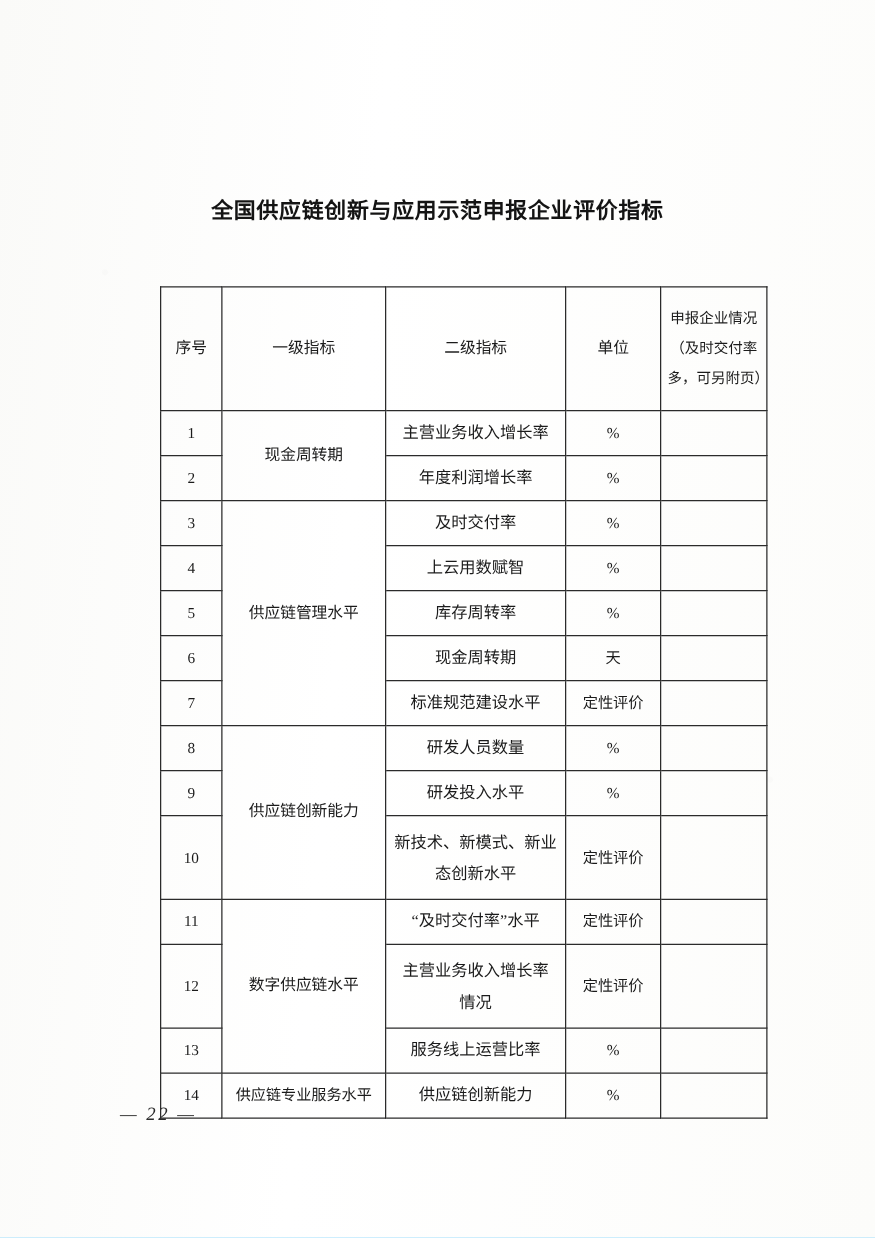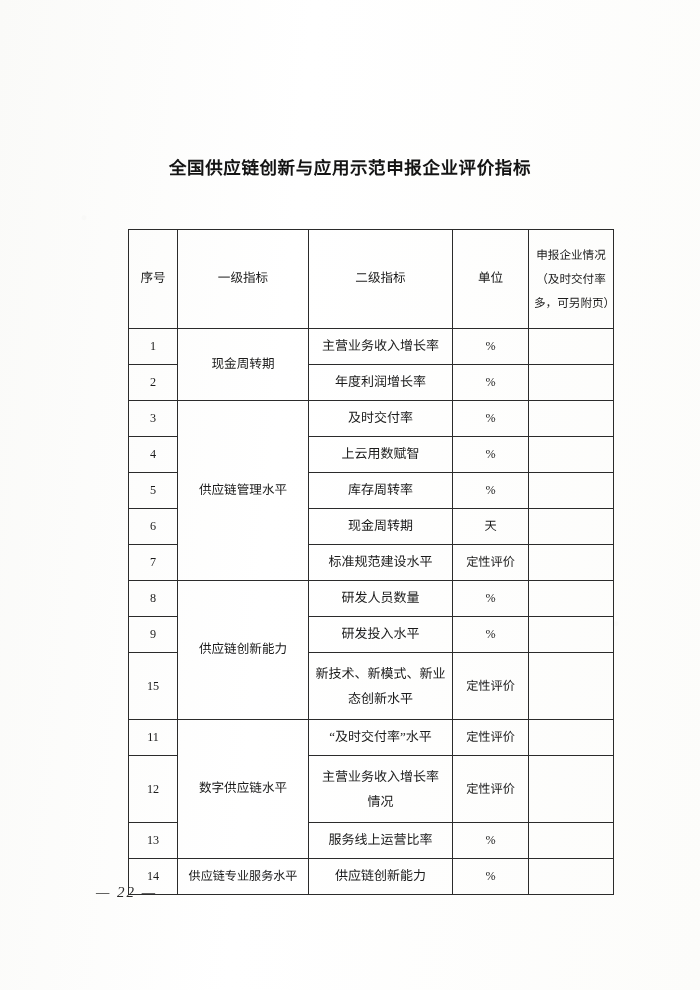--- a/index.html
+++ b/index.html
@@ -202,21 +202,21 @@
           <td class="unit-cell">%</td>
           <td class="note-cell"></td>
         </tr>
         <tr class="r-std">
           <td class="no-cell">9</td>
           <td class="l2-cell">研发投入水平</td>
           <td class="unit-cell">%</td>
           <td class="note-cell"></td>
         </tr>
         <tr class="r-tall">
-          <td class="no-cell">15</td>
+          <td class="no-cell">10</td>
           <td class="l2-cell">
             <span class="two-line">新技术、新模式、新业</span>
             <span class="two-line">态创新水平</span>
           </td>
           <td class="unit-cell">定性评价</td>
           <td class="note-cell"></td>
         </tr>
 
         <tr class="r-std">
           <td class="no-cell">11</td>

